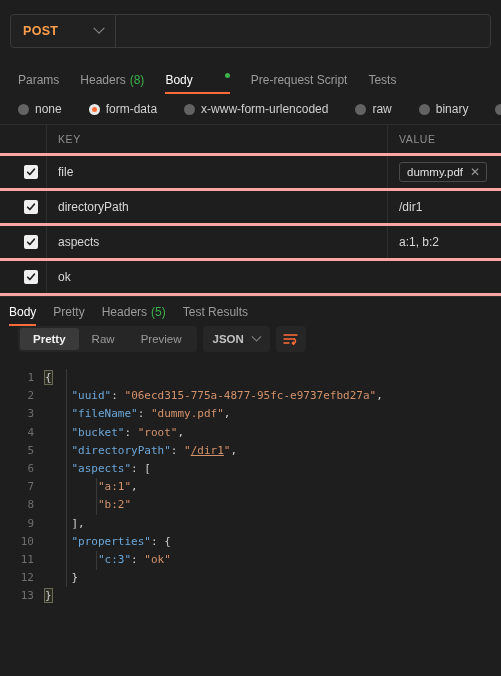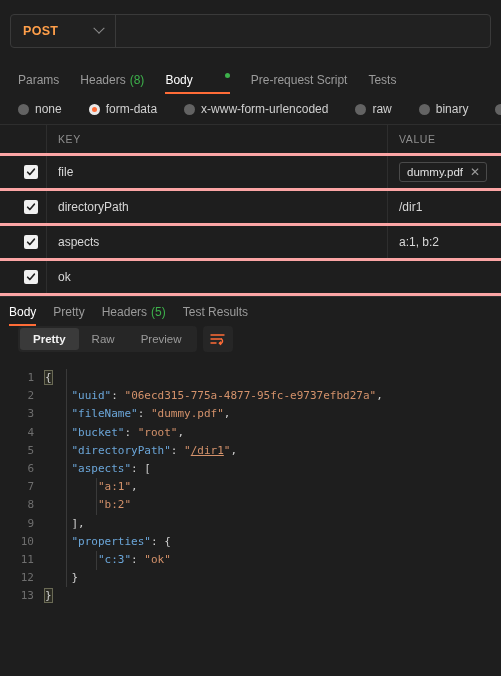--- a/index.html
+++ b/index.html
@@ -307,20 +307,24 @@
       <span>Test Results</span>
     </div>
 </div>
 
 <div id="resp-toolbar">
   <div id="seg">
     <div class="seg-b active">Pretty</div>
     <div class="seg-b">Raw</div>
     <div class="seg-b">Preview</div>
   </div>
+  <div id="fmt-select">
+    <span>JSON</span>
+    <span class="chev"></span>
+  </div>
   <div id="wrap-btn">
     <svg width="15" height="13" viewBox="0 0 15 13">
       <path d="M1 2 H14 M1 6 H11.5 M1 10 H6" stroke="#ff6c37" stroke-width="1.4" stroke-linecap="round" fill="none"></path>
       <path d="M11.5 6 a2.6 2.6 0 0 1 0 4.2 H9.6" stroke="#ff6c37" stroke-width="1.4" fill="none" stroke-linecap="round"></path>
       <path d="M10.7 8.9 L9.3 10.2 L10.7 11.4" stroke="#ff6c37" stroke-width="1.4" fill="none" stroke-linecap="round" stroke-linejoin="round"></path>
     </svg>
   </div>
 </div>
 
 <div id="code">

